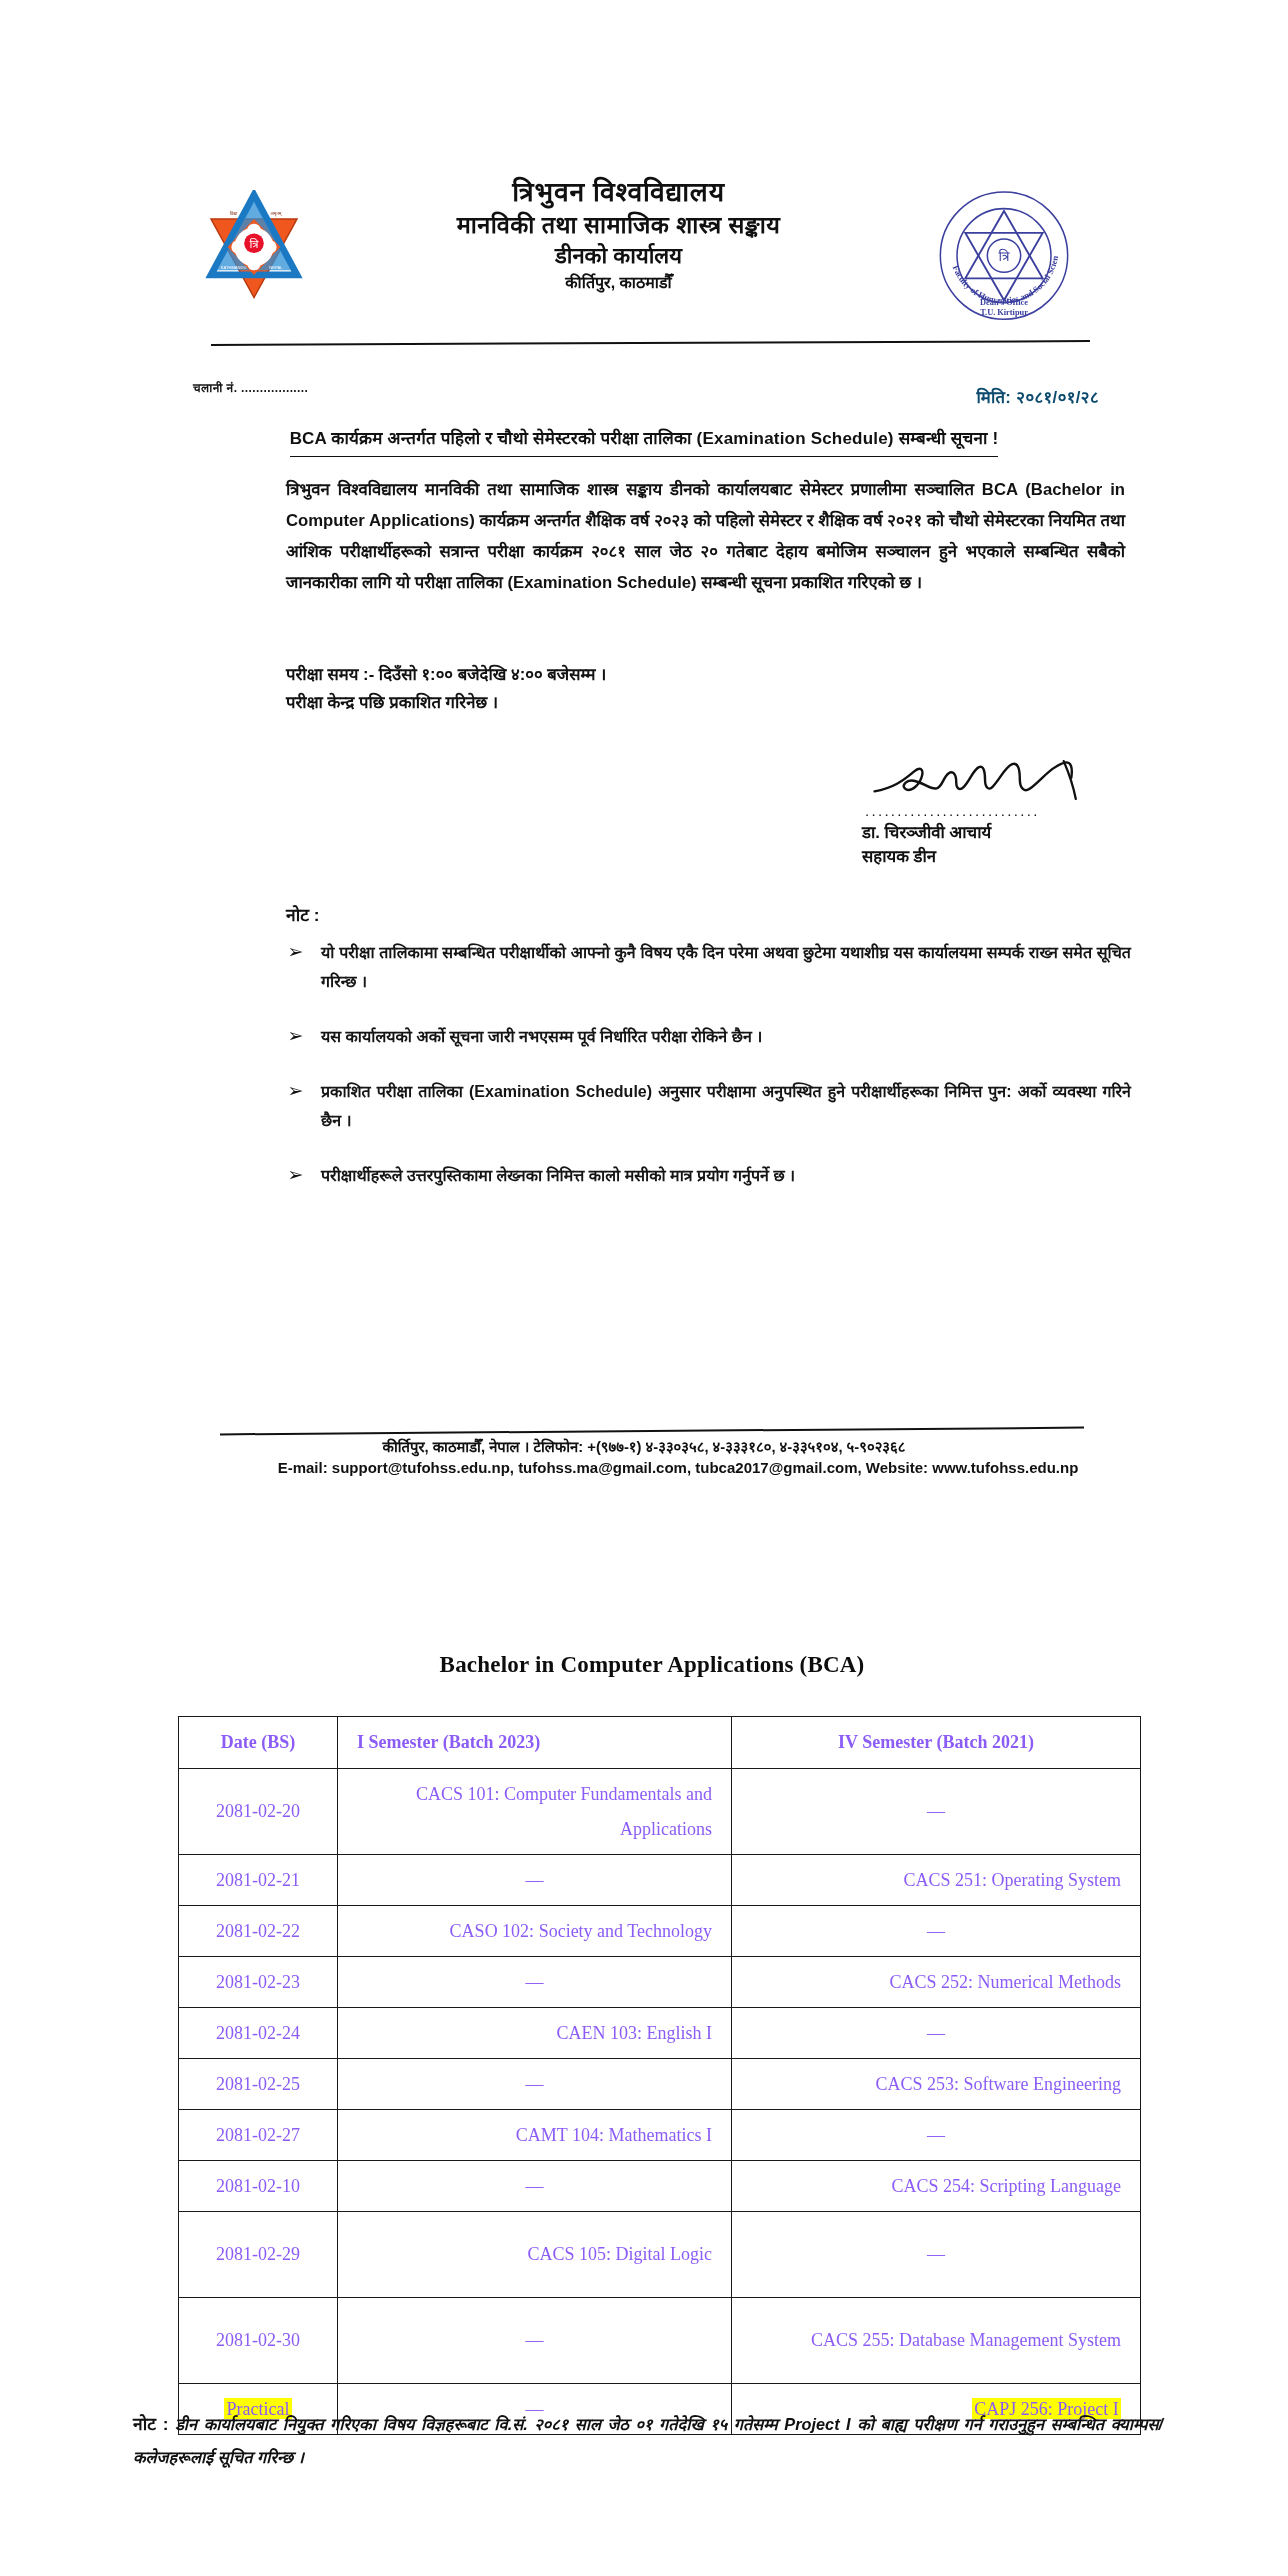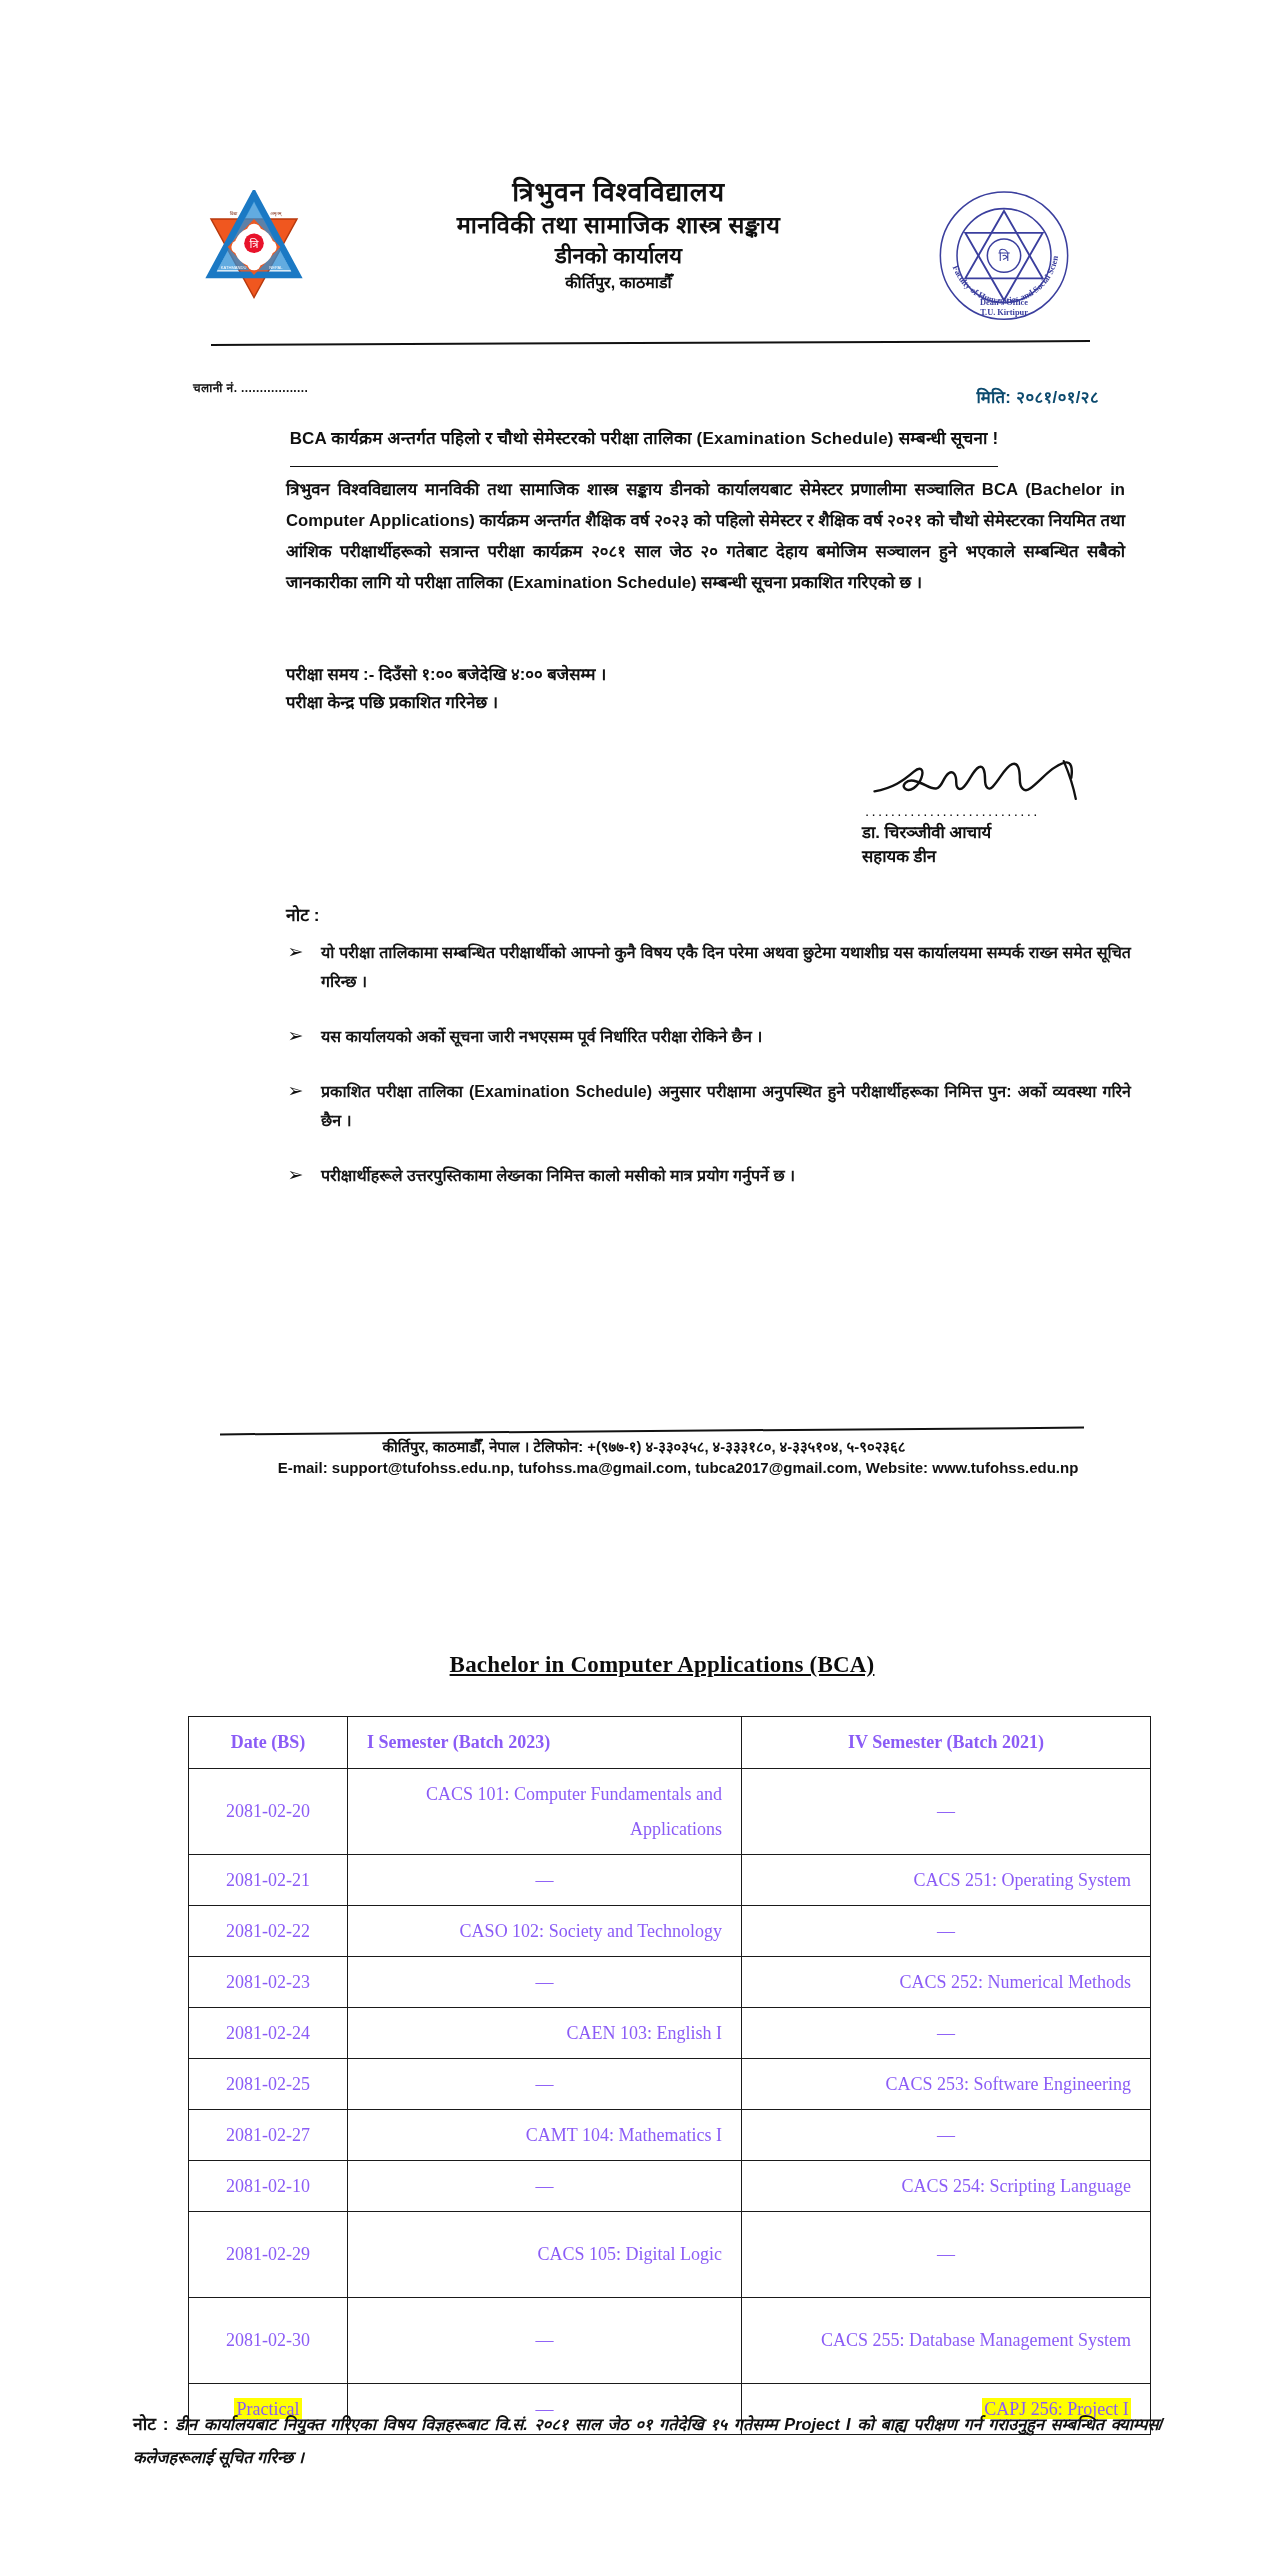--- a/index.html
+++ b/index.html
@@ -90,21 +90,21 @@
     left: 0; top: 426px;
     width: 1288px;
     text-align: center;
   }
   .subject span {
     font-family: "Liberation Sans", "DejaVu Sans", sans-serif;
     font-size: 17px;
     font-weight: 700;
     color: #111;
     border-bottom: 1.5px solid #111;
-    padding-bottom: 18px;
+    padding-bottom: 8px;
     letter-spacing: 0.2px;
   }
 
   
   .body-para {
     position: absolute;
     left: 286px; top: 474px;
     width: 839px;
     font-family: "Liberation Sans", "DejaVu Sans", sans-serif;
     font-size: 16.7px;
@@ -197,23 +197,22 @@
     position: absolute;
     left: 0; top: 1459px; width: 1288px;
     text-align: center;
     font-family: "Liberation Sans", "DejaVu Sans", sans-serif;
     font-size: 15px; font-weight: 600; color: #111; padding-left: 34px;
   }
 
   
   .schedule {
     position: absolute;
-    left: 18px; top: 1652px;
+    left: 8px; top: 1652px;
     width: 1083px;
-    text-decoration: underline;
   }
   .sched-title {
     width: 1288px;
     text-align: center;
     font-family: "Liberation Serif", "DejaVu Serif", serif;
     font-size: 23px;
     font-weight: 700;
     color: #0d0d0d;
     letter-spacing: 0.2px;
   }

